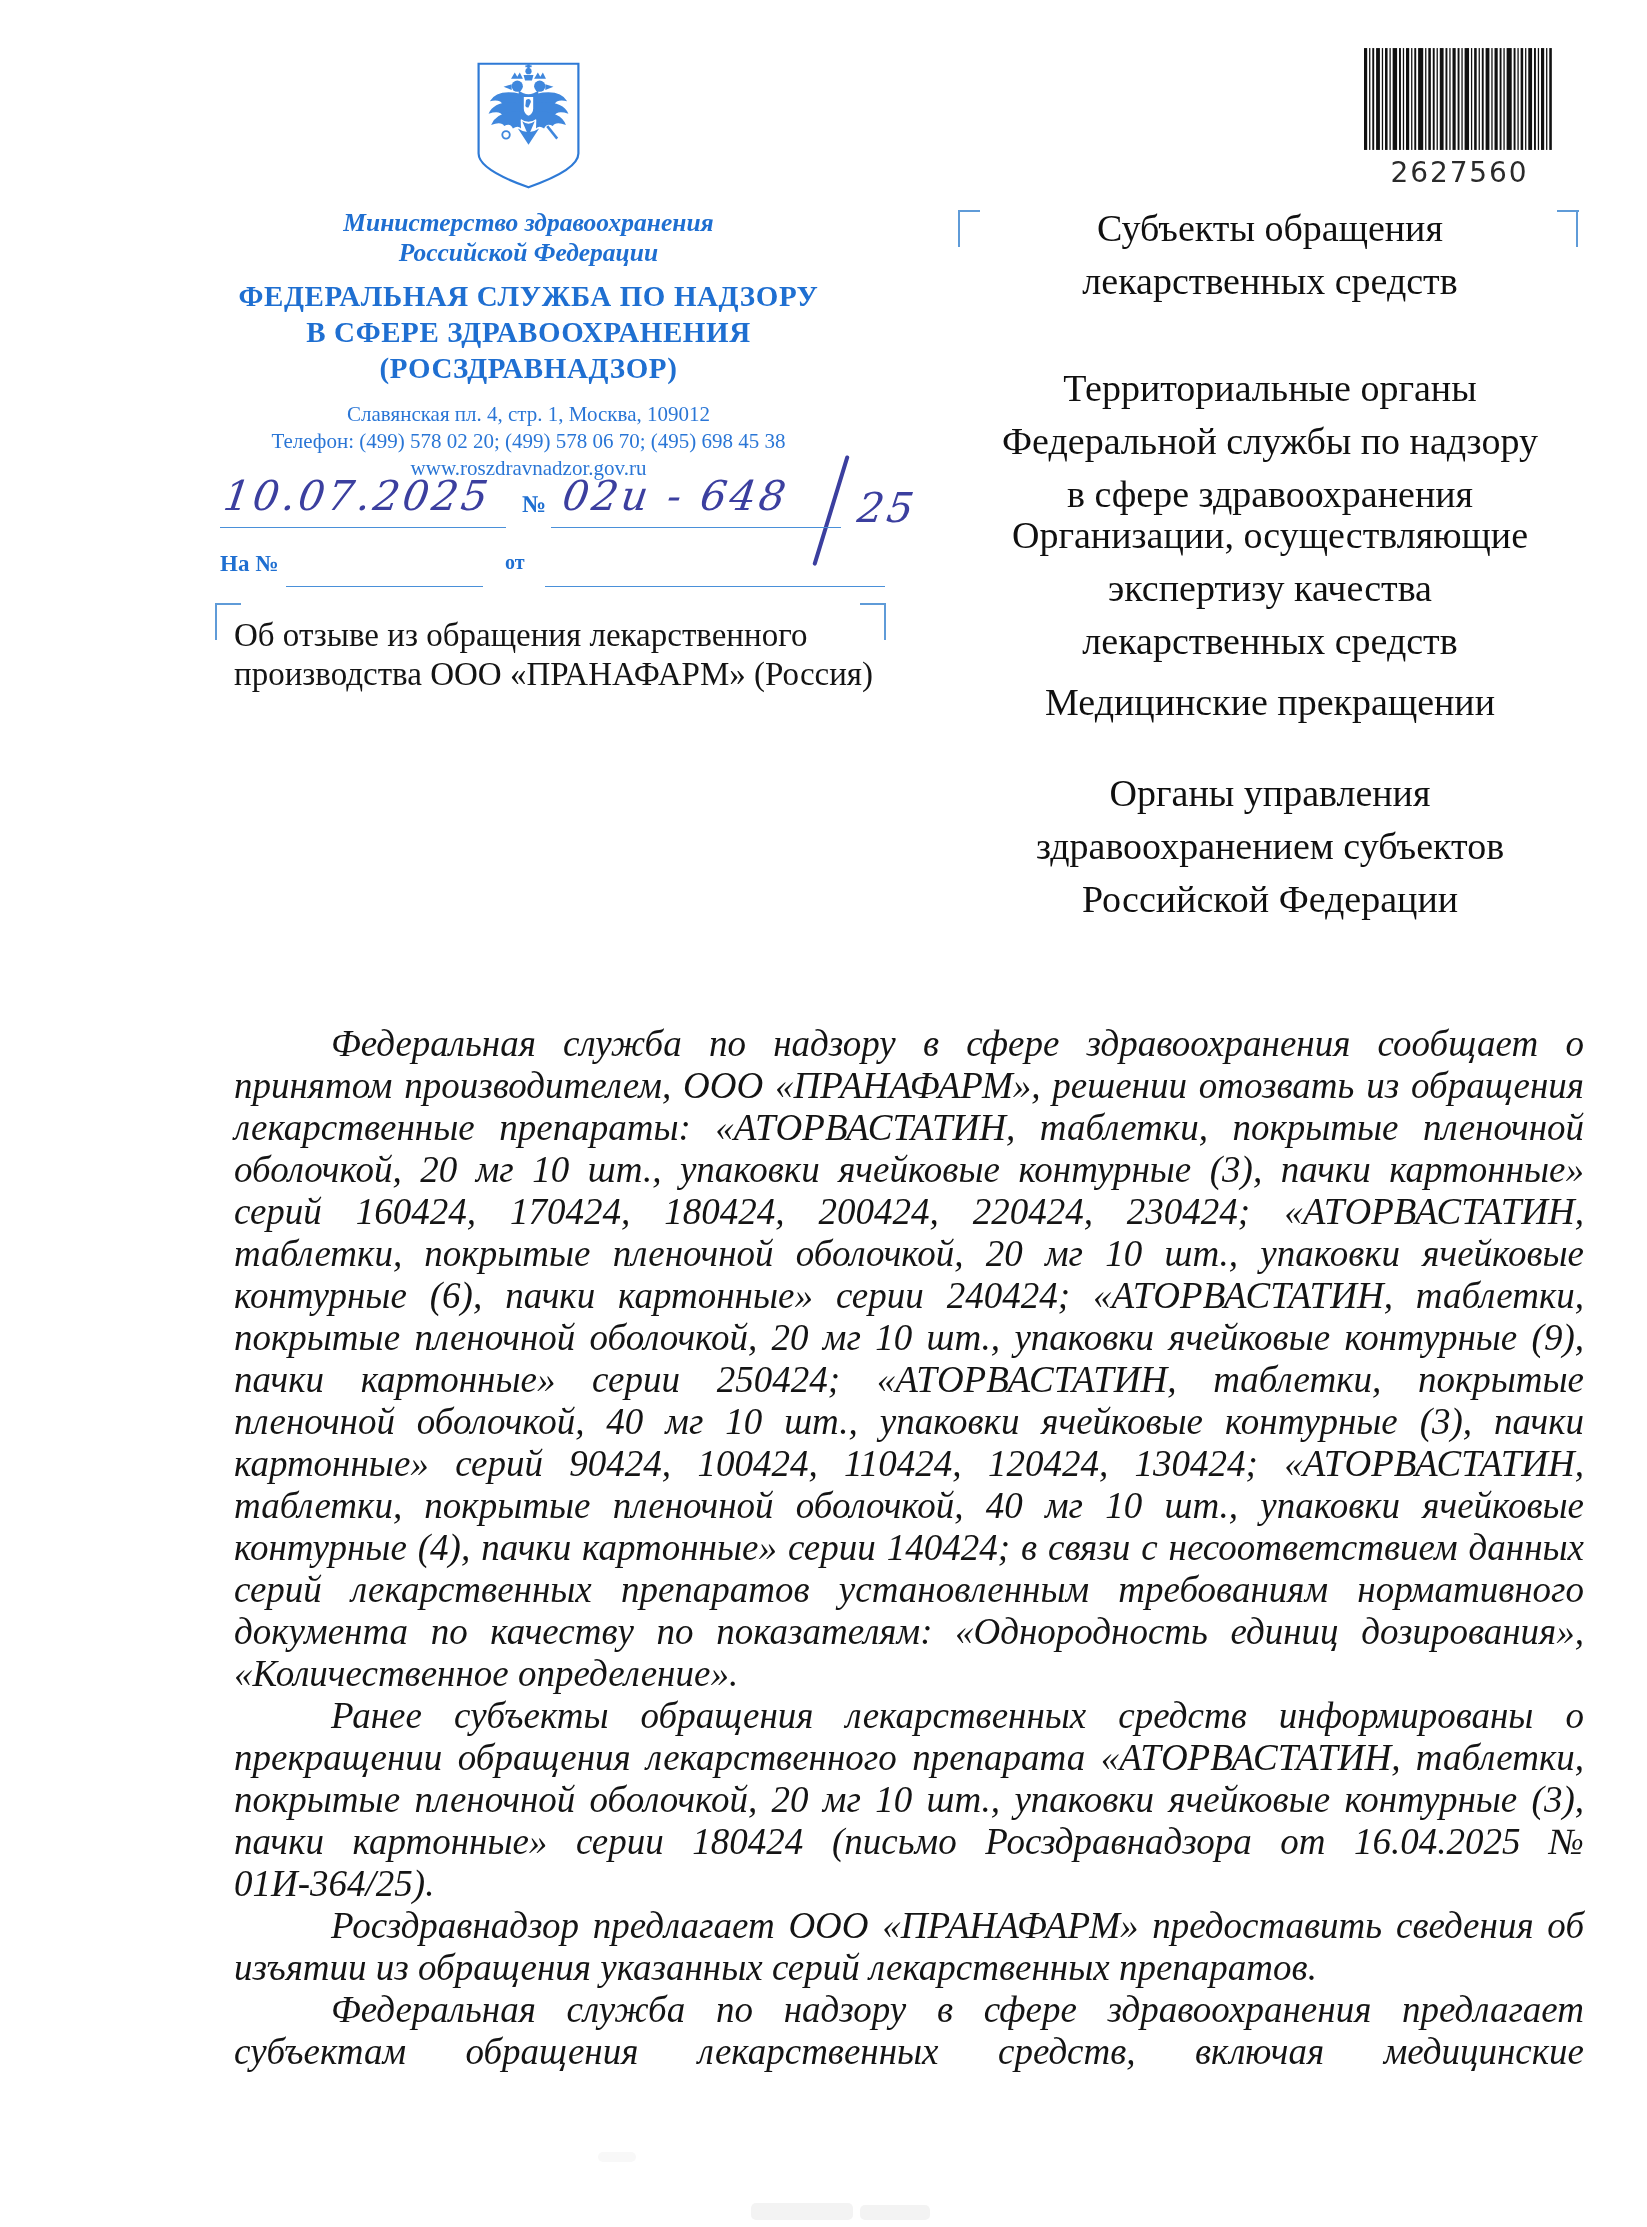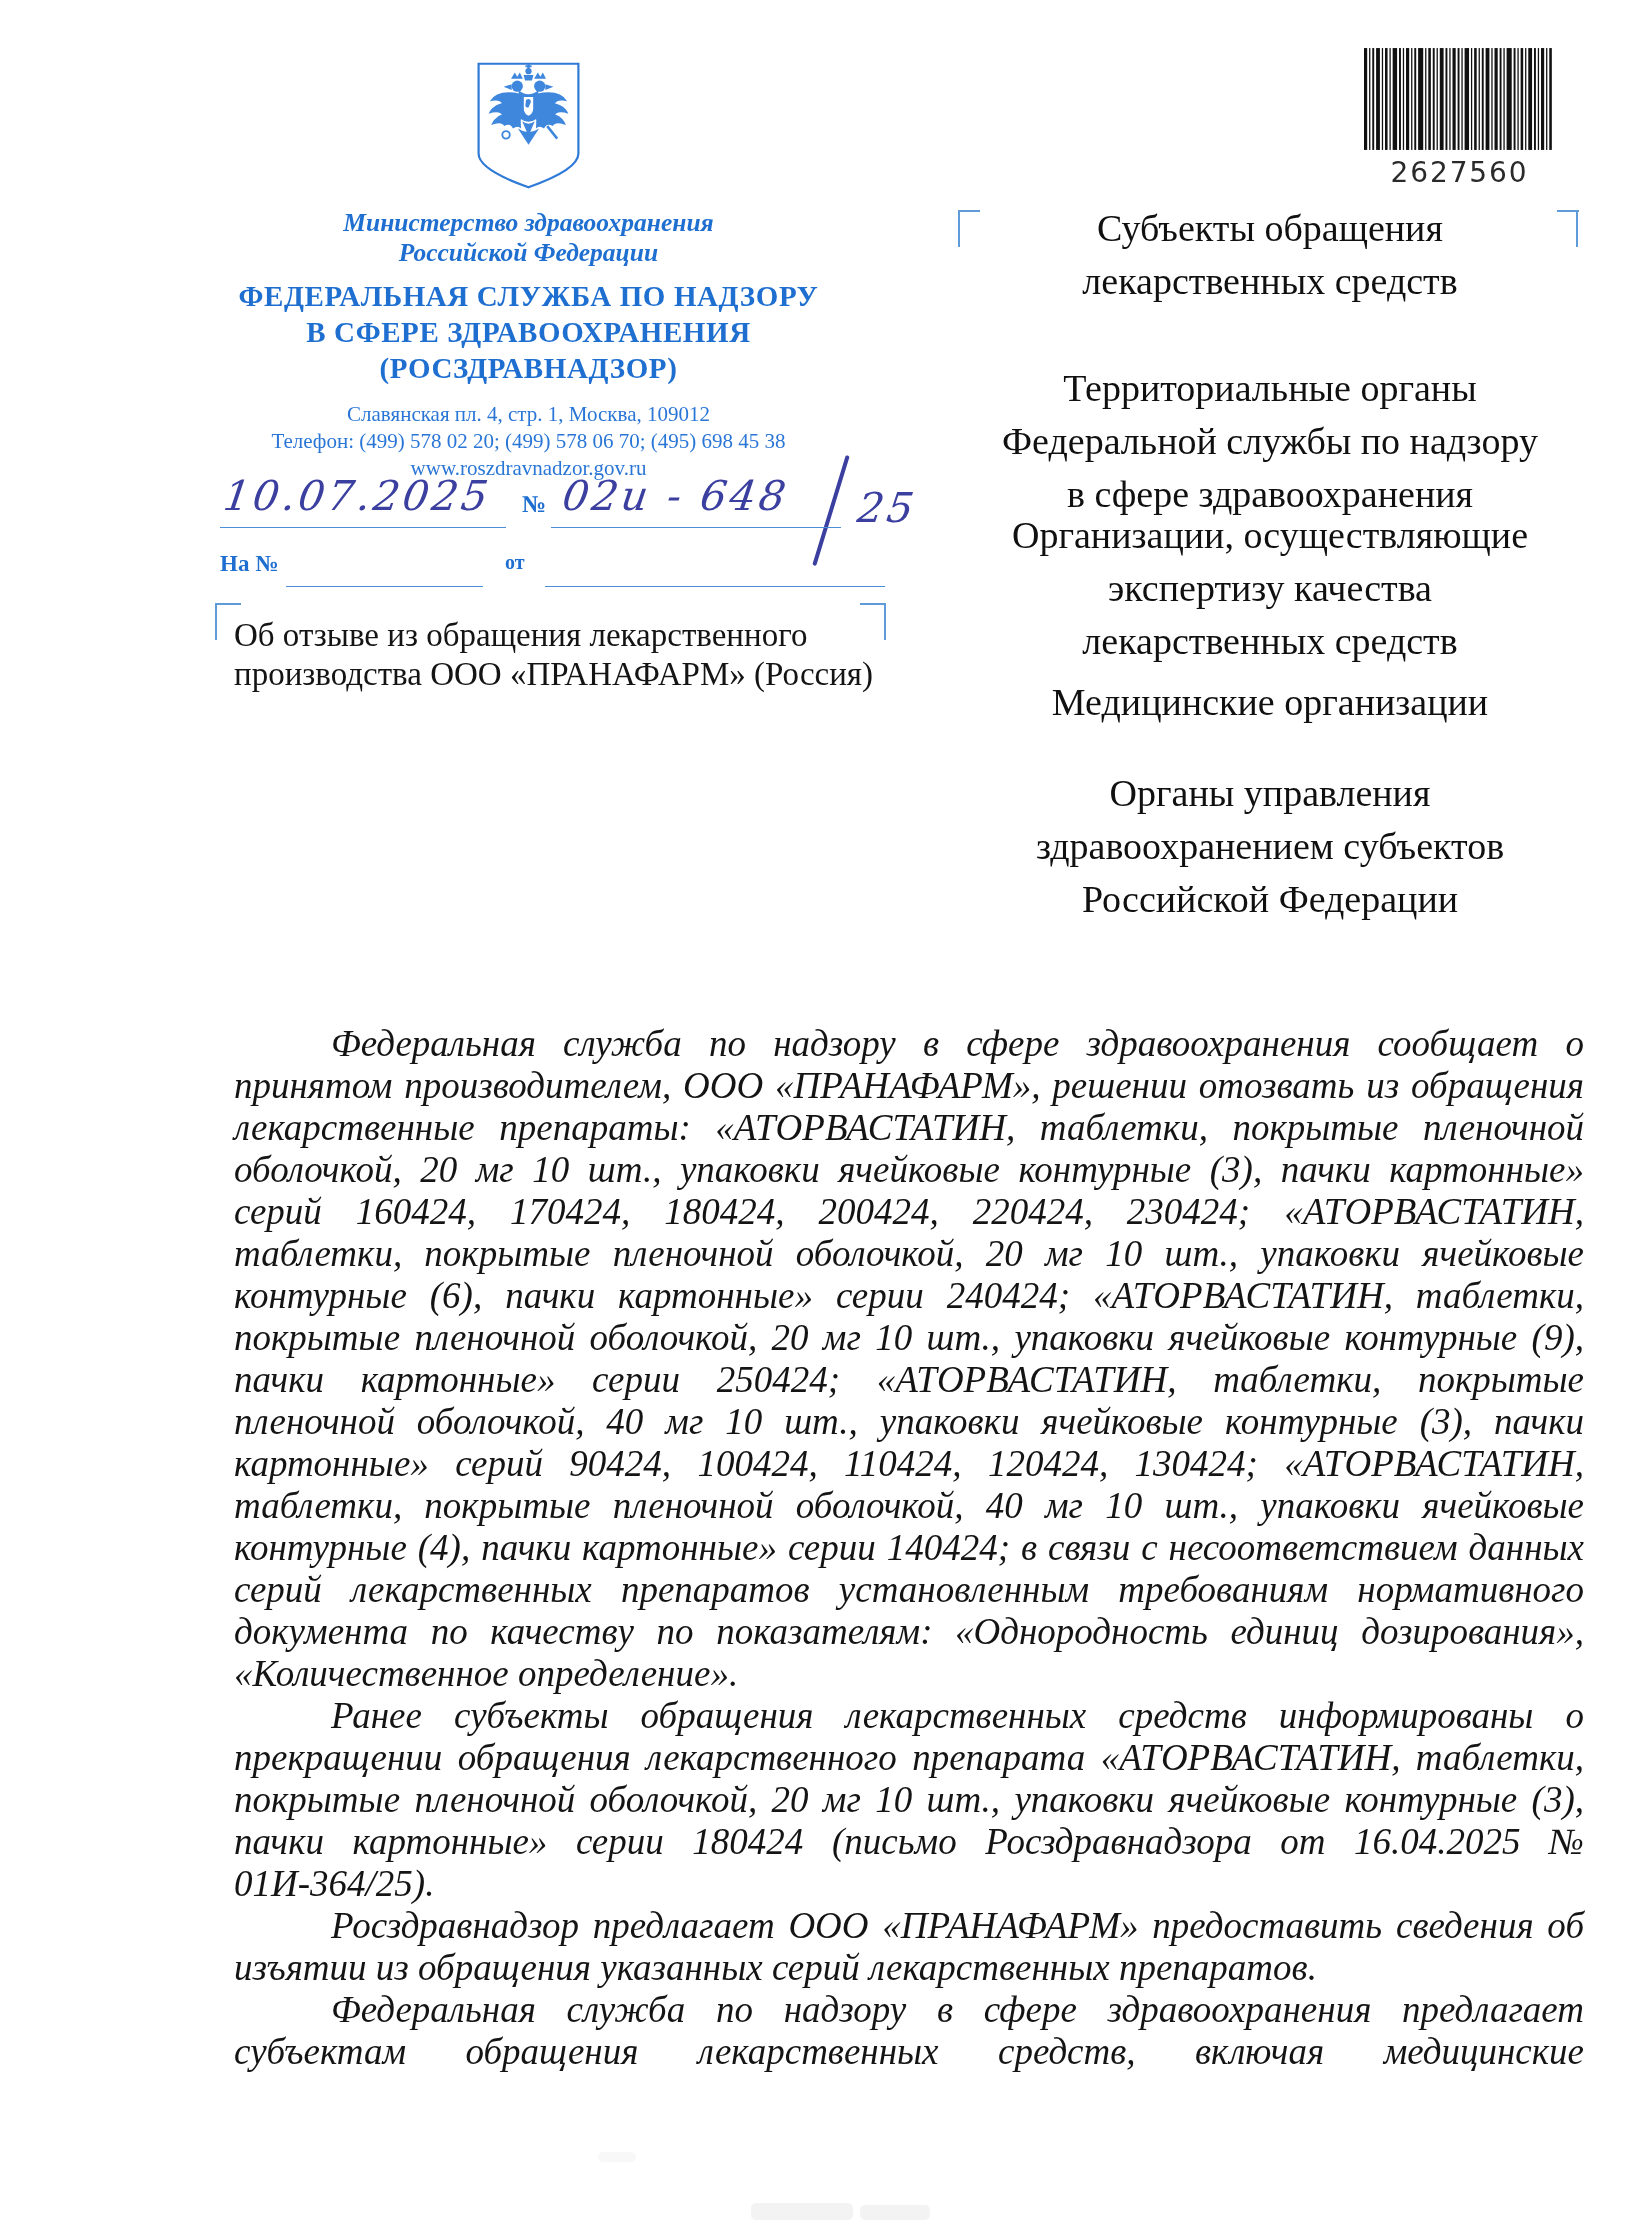--- a/index.html
+++ b/index.html
@@ -218,21 +218,21 @@
       <div>Территориальные органы</div>
       <div>Федеральной службы по надзору</div>
       <div>в сфере здравоохранения</div>
     </div>
     <div class="rcpt rcpt-3">
       <div>Организации, осуществляющие</div>
       <div>экспертизу качества</div>
       <div>лекарственных средств</div>
     </div>
     <div class="rcpt rcpt-4">
-      <div>Медицинские организации</div>
+      <div>Медицинские прекращении</div>
     </div>
     <div class="rcpt rcpt-5">
       <div>Органы управления</div>
       <div>здравоохранением субъектов</div>
       <div>Российской Федерации</div>
     </div>
   </div>
 
   <div class="body-text">
     <p>Федеральная служба по надзору в сфере здравоохранения сообщает о принятом производителем, ООО «ПРАНАФАРМ», решении отозвать из обращения лекарственные препараты: «АТОРВАСТАТИН, таблетки, покрытые пленочной оболочкой, 20 мг 10 шт., упаковки ячейковые контурные (3), пачки картонные» серий 160424, 170424, 180424, 200424, 220424, 230424; «АТОРВАСТАТИН, таблетки, покрытые пленочной оболочкой, 20 мг 10 шт., упаковки ячейковые контурные (6), пачки картонные» серии 240424; «АТОРВАСТАТИН, таблетки, покрытые пленочной оболочкой, 20 мг 10 шт., упаковки ячейковые контурные (9), пачки картонные» серии 250424; «АТОРВАСТАТИН, таблетки, покрытые пленочной оболочкой, 40 мг 10 шт., упаковки ячейковые контурные (3), пачки картонные» серий 90424, 100424, 110424, 120424, 130424; «АТОРВАСТАТИН, таблетки, покрытые пленочной оболочкой, 40 мг 10 шт., упаковки ячейковые контурные (4), пачки картонные» серии 140424; в связи с несоответствием данных серий лекарственных препаратов установленным требованиям нормативного документа по качеству по показателям: «Однородность единиц дозирования», «Количественное определение».</p>

